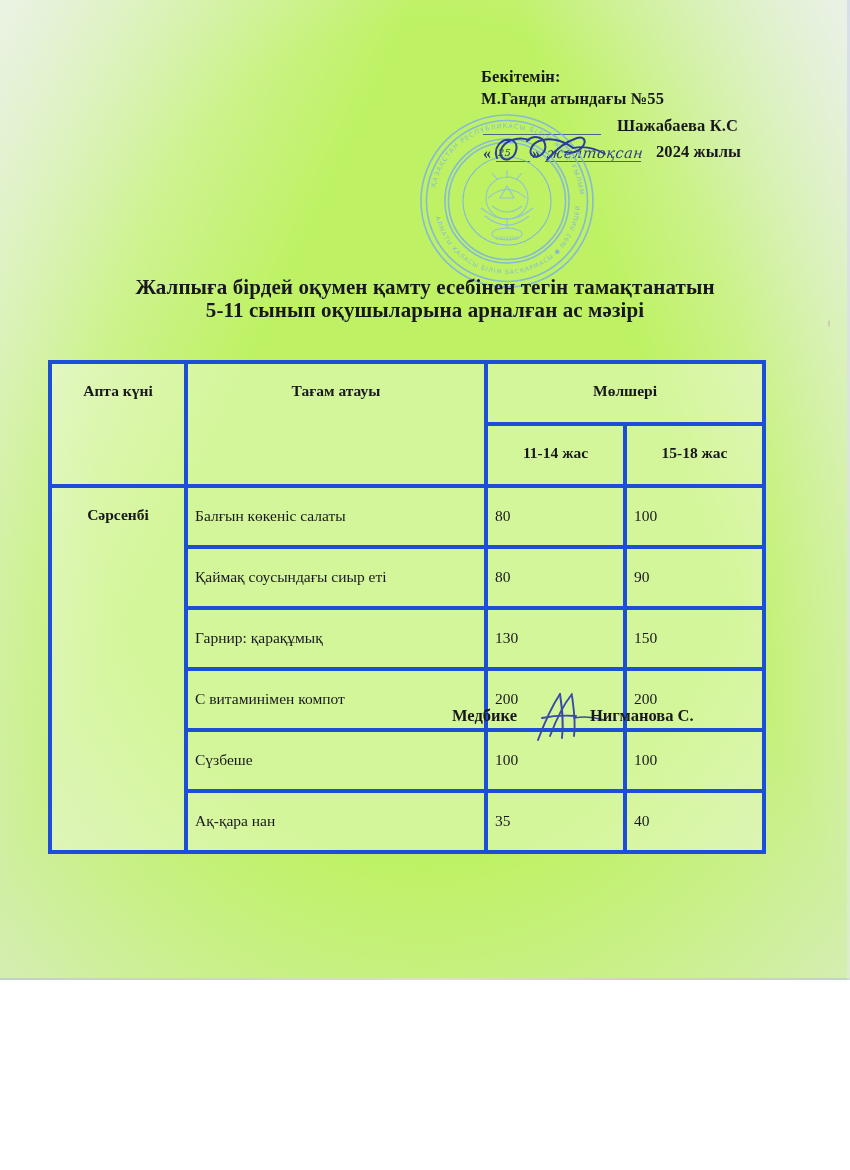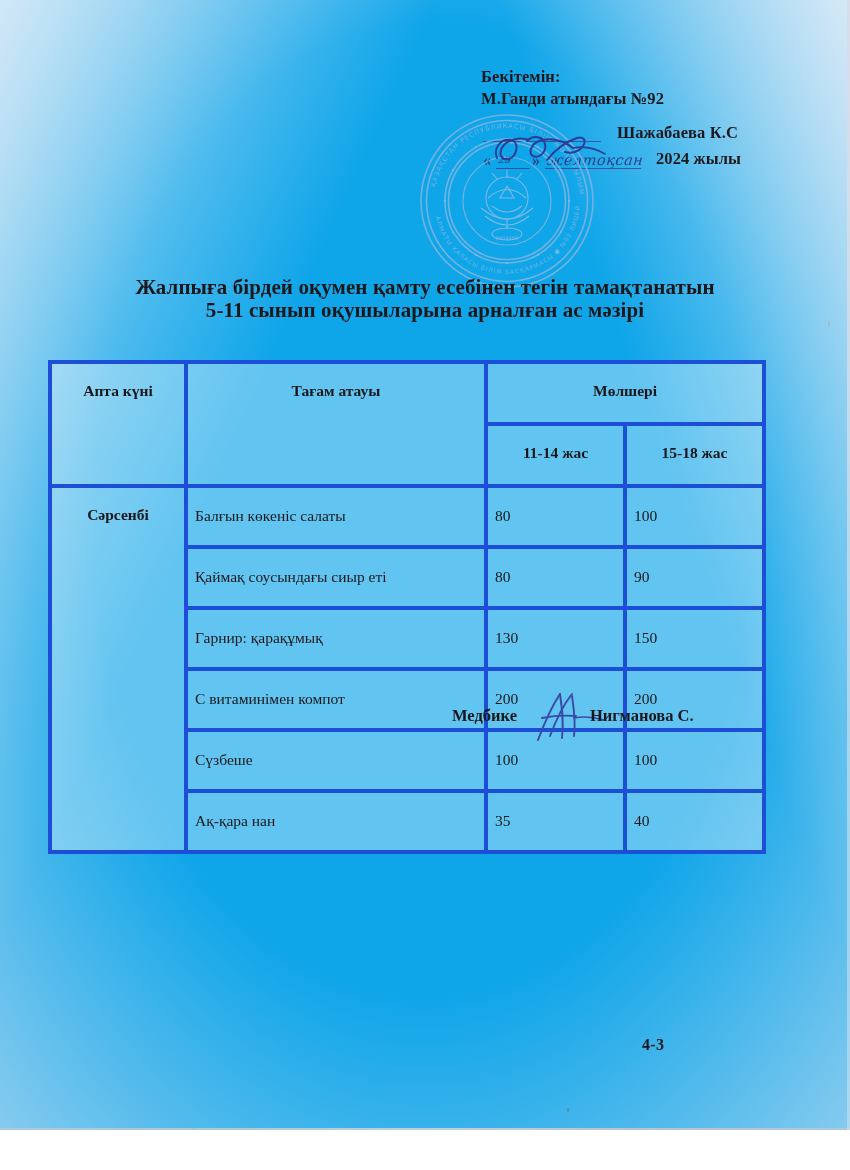--- a/index.html
+++ b/index.html
@@ -4,22 +4,22 @@
 <title>Ас мәзірі</title>
 <style>
   html, body {
     margin: 0;
     padding: 0;
     background: #ffffff;
   }
   .page {
     position: relative;
     width: 850px;
-    height: 1130px;
-    background: #0ea5e9;
+    height: 980px;
+    background: #bef264;
     overflow: hidden;
     font-family: "Liberation Serif", "DejaVu Serif", serif;
     color: #18181c;
   }
   
   .paper-tint {
     position: absolute;
     inset: 0;
     background:
       linear-gradient(115deg, rgba(243,244,250,0.75) 0%, rgba(255,255,255,0) 32%),
@@ -57,21 +57,21 @@
     font-size: 16.5px;
     line-height: 21.5px;
     letter-spacing: .1px;
   }
   .approval-line {
     white-space: nowrap;
   }
   .approval-sig-row {
     position: relative;
     height: 23px;
-    margin-top: 13px;
+    margin-top: 6px;
   }
   .sig-rule {
     position: absolute;
     left: 2px;
     top: 19px;
     width: 118px;
     height: 1.4px;
     background: #3a4a8c;
     opacity: .85;
   }
@@ -274,21 +274,21 @@
   }
 </style>
 </head>
 <body>
 
 <div class="page">
   <div class="paper-tint"></div>
 
   <div class="approval-block">
     <div class="approval-line">Бекітемін:</div>
-    <div class="approval-line">М.Ганди атындағы №92</div>
+    <div class="approval-line">М.Ганди атындағы №55</div>
 
     <div class="approval-sig-row">
       <div class="sig-rule"></div>
       <div class="director-name">Шажабаева К.С</div>
     </div>
 
     <div class="approval-date-row">
       <span class="date-quote-open">«</span>
       <span class="date-day">25</span>
       <span class="date-day-rule"></span>

